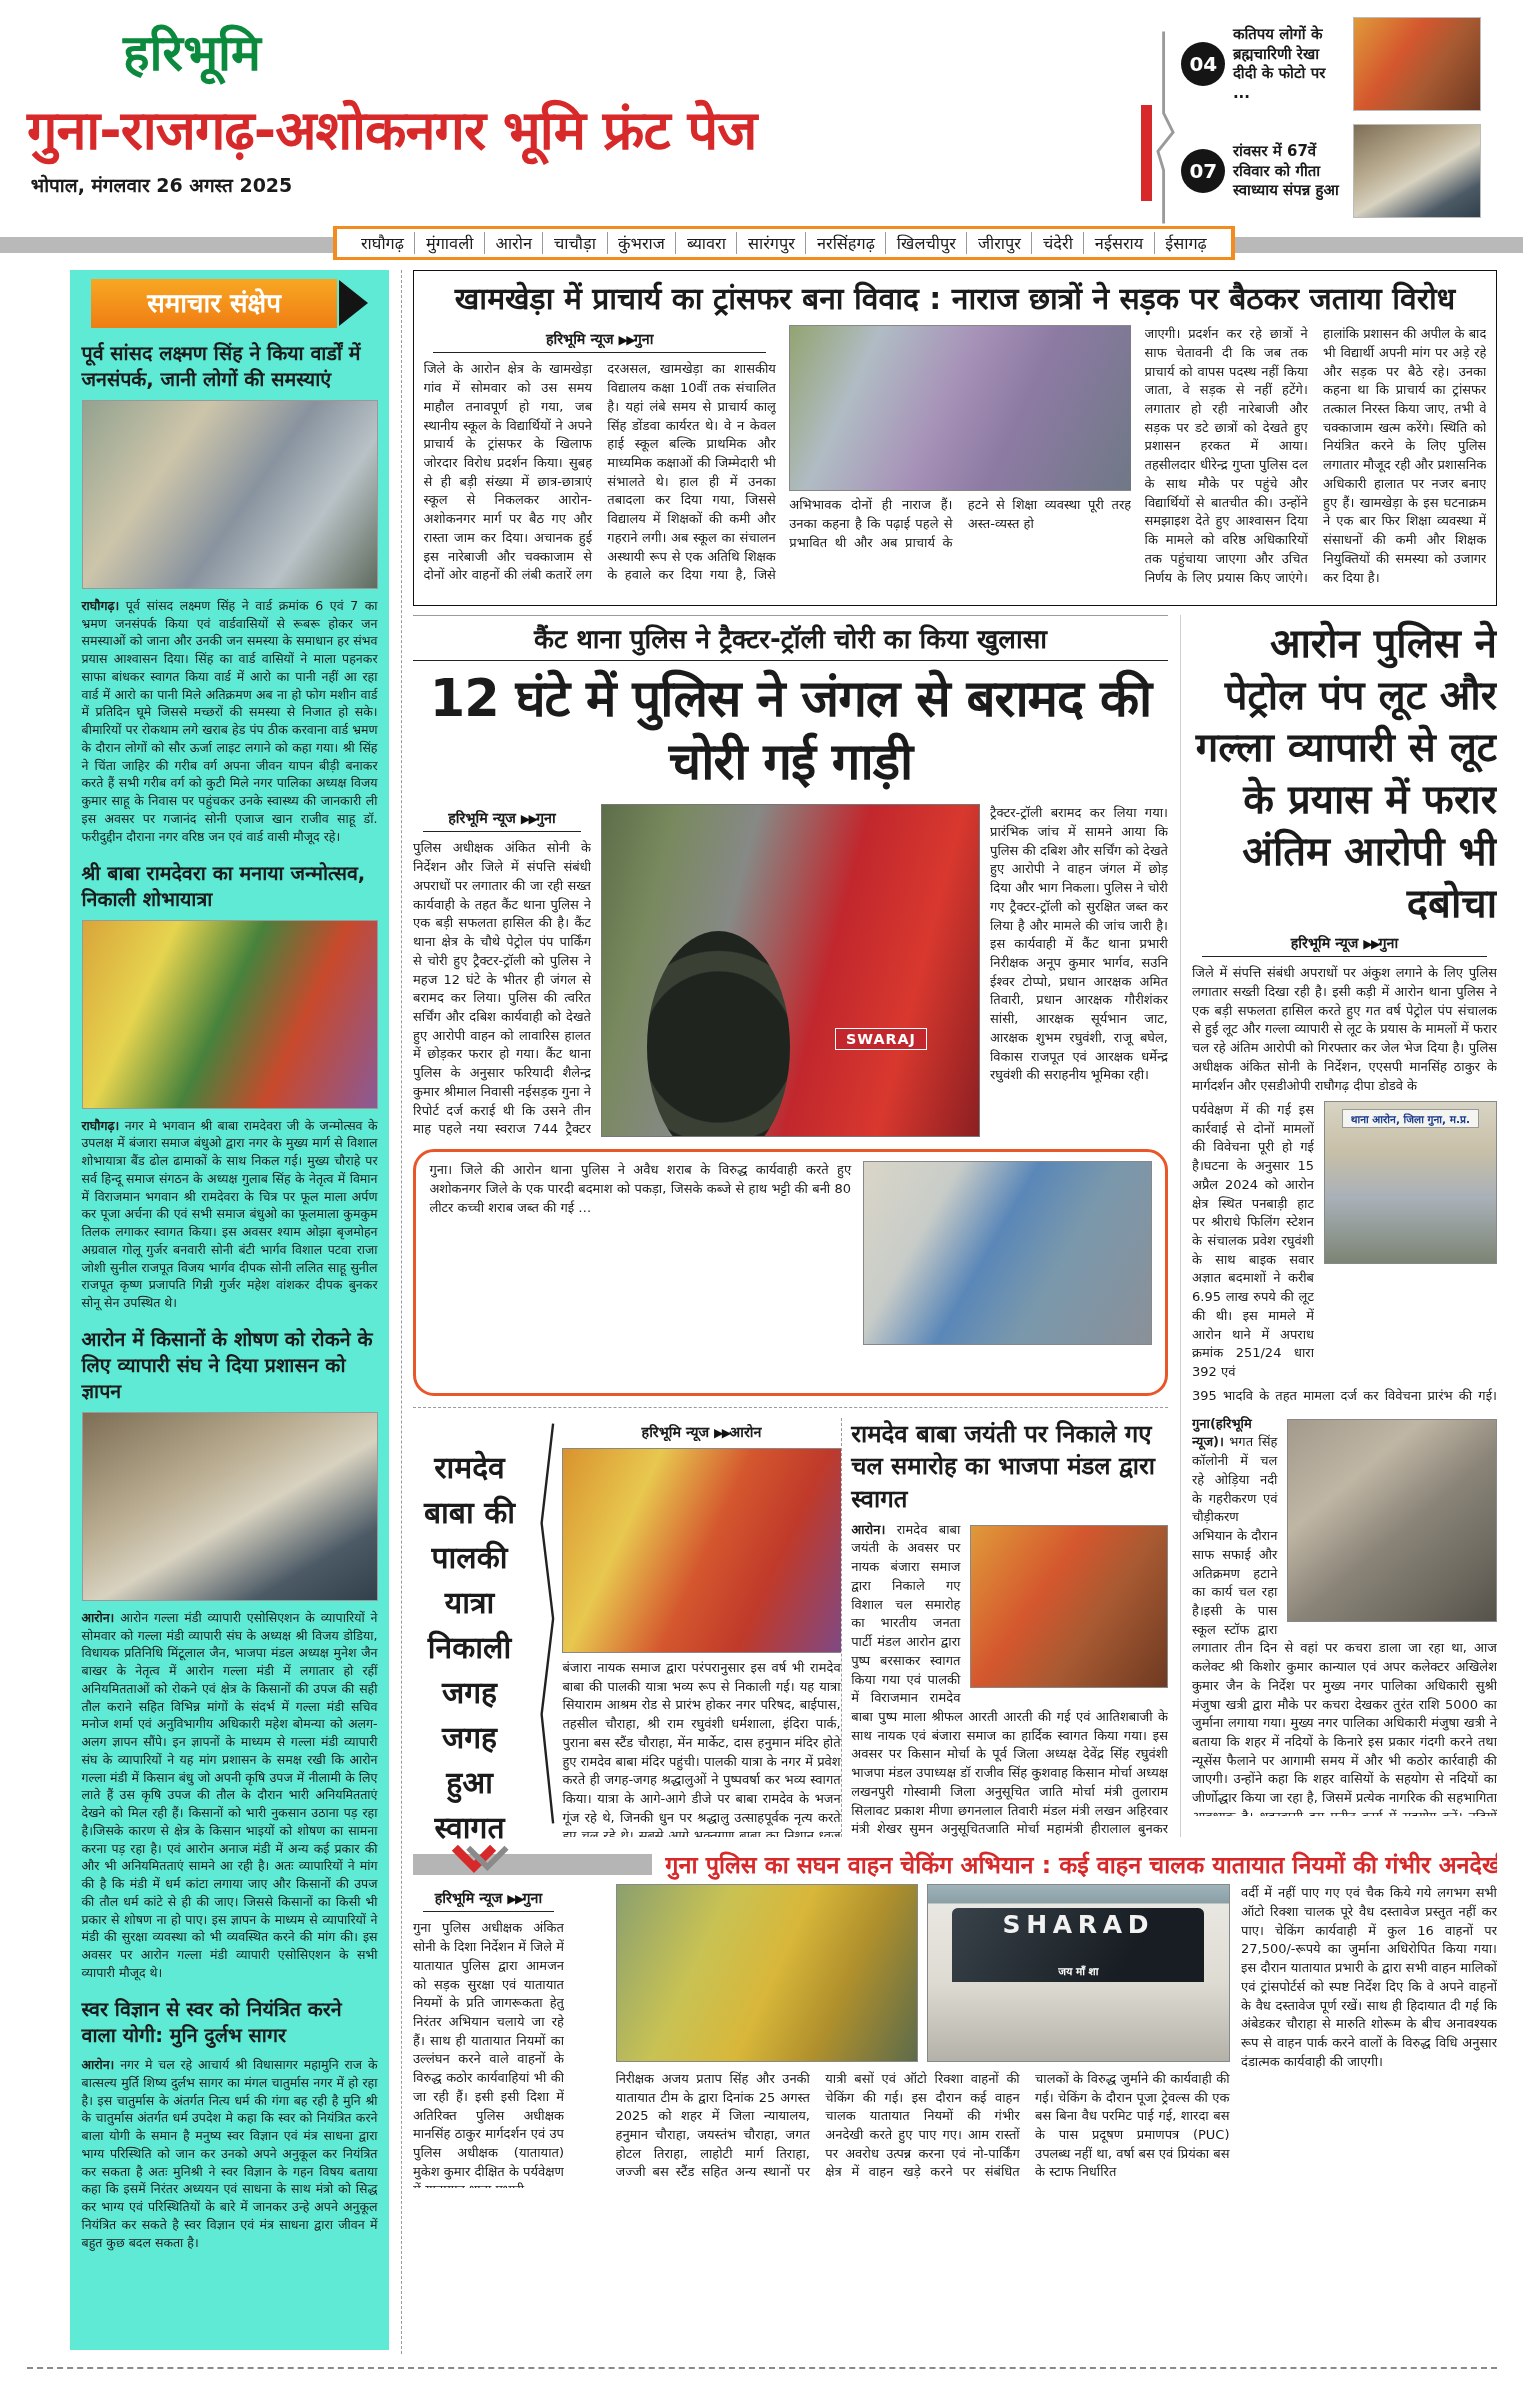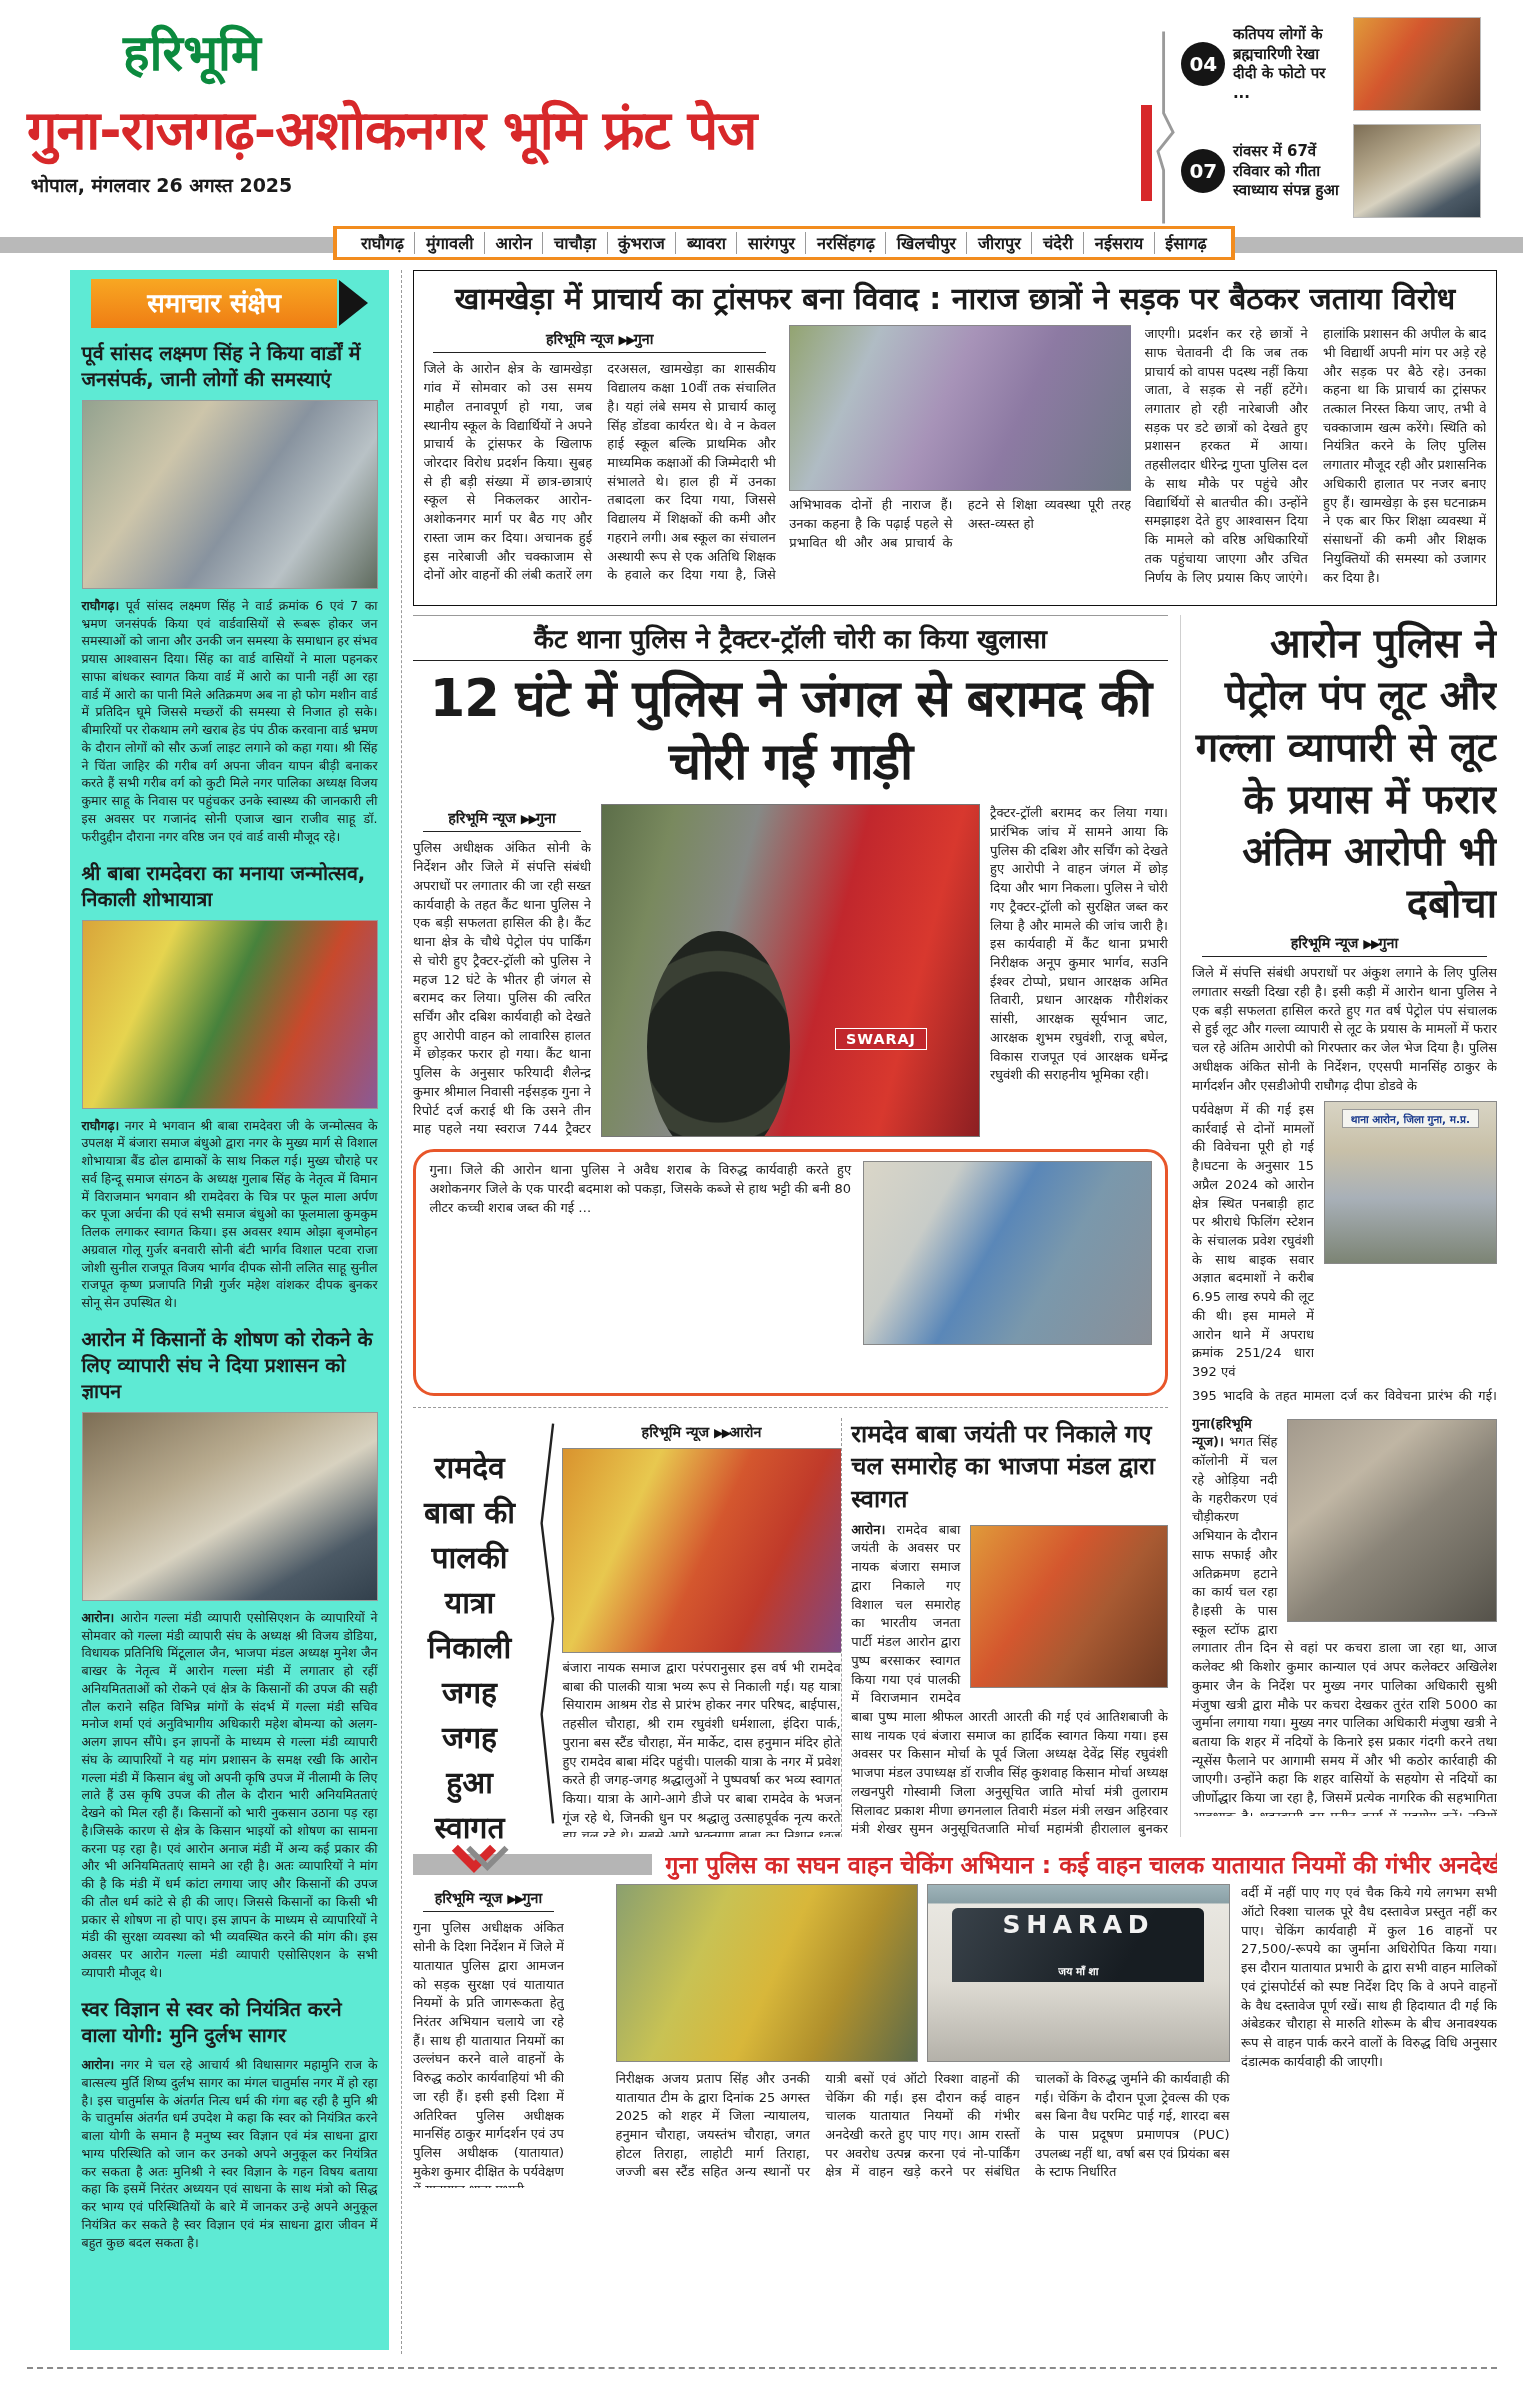--- a/index.html
+++ b/index.html
@@ -21,21 +21,21 @@
   .promo{display:flex;gap:7.6px;align-items:center;}
   .promo-num{width:44px;height:44px;min-width:44px;border-radius:50%;background:#151515;color:#fff;font-size:20px;font-weight:700;display:flex;align-items:center;justify-content:center;}
   .promo-text{font-size:15px;font-weight:700;line-height:1.3;width:113px;}
   .promo-photo{width:126px;height:92px;border:1px solid #bbb;}
   .ph{position:relative;overflow:hidden;}
 
   
   .navbar{height:40px;position:relative;margin:1.9px 0 0 0;}
   .nav-bg{position:absolute;left:0;right:0;top:13.4px;height:15.3px;background:#b9b9b9;}
   .nav-strip{position:absolute;left:333px;top:1.9px;height:34px;background:#fff;border-left:4.8px solid #f28c1e;border-right:4.8px solid #f28c1e;box-shadow:0 -2.9px 0 0 #f28c1e inset,0 2.9px 0 0 #f28c1e inset;display:flex;align-items:center;padding:0 13.4px;}
-  .nav-city{font-size:16.3px;font-weight:700;padding:0 10.5px;border-right:1.9px solid #9a9a9a;white-space:nowrap;}
+  .nav-city{font-size:16.3px;font-weight:400;padding:0 10.5px;border-right:1.9px solid #9a9a9a;white-space:nowrap;}
   .nav-city:last-child{border-right:none;}
 
   
   .content{display:flex;padding:5.7px 27px 0 27px;gap:11.5px;align-items:stretch;}
   .briefs{width:319px;min-width:319px;background:#5eead4;padding:9.6px 11.5px;box-sizing:border-box;overflow:hidden;height:2080px;margin-left:43px;}
   .main{flex:1;min-width:0;border-left:1.9px dashed #9a9a9a;padding-left:11.5px;height:2084px;overflow:hidden;}
 
   
   .briefs-head{display:flex;align-items:center;margin:0 9.6px 13.4px 9.6px;}
   .briefs-head-box{flex:1;background:linear-gradient(180deg,#f8a722,#ef7d14);color:#fff;font-size:26px;font-weight:800;text-align:center;padding:4.8px 0 7.6px 0;}

